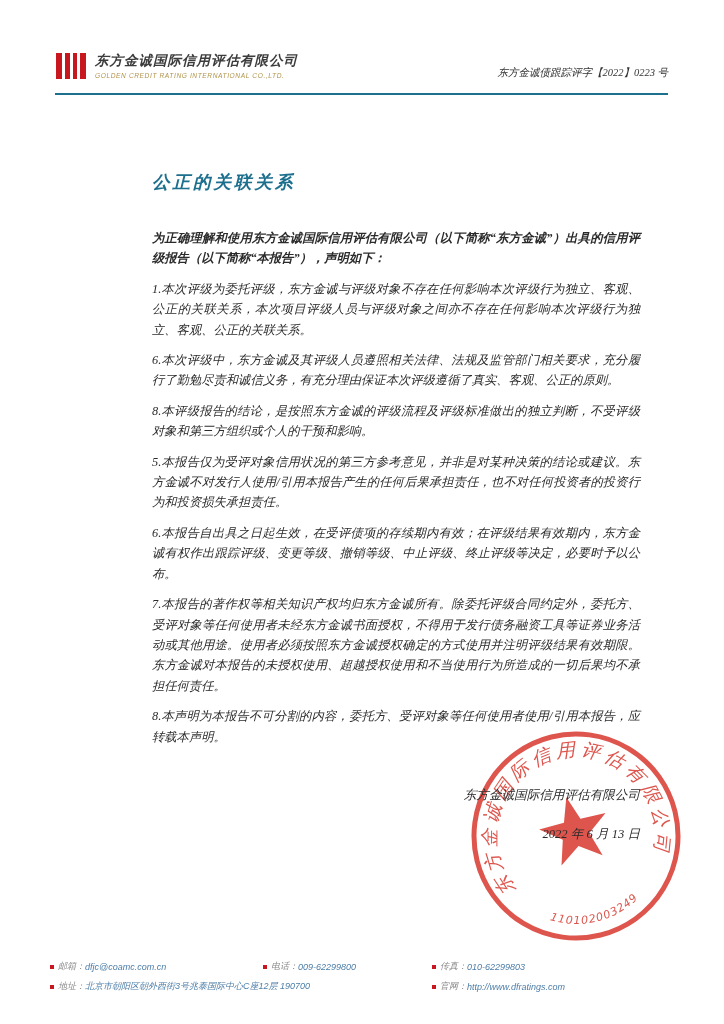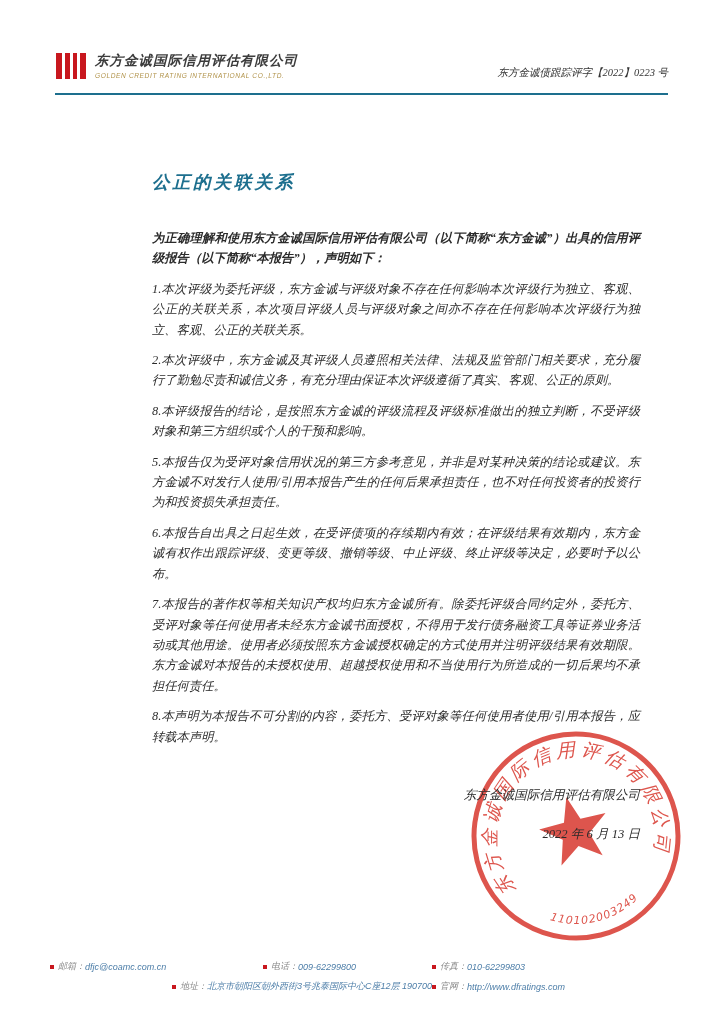--- a/index.html
+++ b/index.html
@@ -127,21 +127,21 @@
     left: 50px;
     right: 56px;
     top: 960px;
     font-family: "Liberation Sans", "DejaVu Sans", sans-serif;
     font-size: 9px;
     display: grid;
     grid-template-columns: 213px 169px 1fr;
     grid-row-gap: 7px;
   }
   .fcell { display: flex; align-items: center; white-space: nowrap; overflow: hidden; }
-  .fcell.span2 { grid-column: 1 / span 2; justify-content: flex-end; }
+  .fcell.span2 { grid-column: 1 / span 2; }
   .bullet {
     display: inline-block;
     width: 4px;
     height: 4px;
     background: #c8171e;
     margin-right: 4px;
     flex: 0 0 auto;
   }
   .flabel { color: #8a8a8a; }
   .fvalue { color: #4d7ea8; }
@@ -165,21 +165,21 @@
       </div>
     </div>
     <div class="doc-number">东方金诚债跟踪评字【2022】0223 号</div>
   </div>
   <div class="divider"></div>
 
   <div class="main">
     <div class="title">公正的关联关系</div>
     <p class="para intro">为正确理解和使用东方金诚国际信用评估有限公司（以下简称“东方金诚”）出具的信用评级报告（以下简称“本报告”），声明如下：</p>
     <p class="para">1.本次评级为委托评级，东方金诚与评级对象不存在任何影响本次评级行为独立、客观、公正的关联关系，本次项目评级人员与评级对象之间亦不存在任何影响本次评级行为独立、客观、公正的关联关系。</p>
-    <p class="para">2.本次评级中，东方金诚及其评级人员遵照相关法律、法规及监管部门相关要求，充分履行了勤勉尽责和诚信义务，有充分理由保证本次评级遵循了真实、客观、公正的原则。</p>
+    <p class="para">6.本次评级中，东方金诚及其评级人员遵照相关法律、法规及监管部门相关要求，充分履行了勤勉尽责和诚信义务，有充分理由保证本次评级遵循了真实、客观、公正的原则。</p>
     <p class="para">8.本评级报告的结论，是按照东方金诚的评级流程及评级标准做出的独立判断，不受评级对象和第三方组织或个人的干预和影响。</p>
     <p class="para">5.本报告仅为受评对象信用状况的第三方参考意见，并非是对某种决策的结论或建议。东方金诚不对发行人使用/引用本报告产生的任何后果承担责任，也不对任何投资者的投资行为和投资损失承担责任。</p>
     <p class="para">6.本报告自出具之日起生效，在受评债项的存续期内有效；在评级结果有效期内，东方金诚有权作出跟踪评级、变更等级、撤销等级、中止评级、终止评级等决定，必要时予以公布。</p>
     <p class="para">7.本报告的著作权等相关知识产权均归东方金诚所有。除委托评级合同约定外，委托方、受评对象等任何使用者未经东方金诚书面授权，不得用于发行债务融资工具等证券业务活动或其他用途。使用者必须按照东方金诚授权确定的方式使用并注明评级结果有效期限。东方金诚对本报告的未授权使用、超越授权使用和不当使用行为所造成的一切后果均不承担任何责任。</p>
     <p class="para">8.本声明为本报告不可分割的内容，委托方、受评对象等任何使用者使用/引用本报告，应转载本声明。</p>
     <div class="sig">东方金诚国际信用评估有限公司</div>
     <div class="sig-date">2022 年 6 月 13 日</div>
   </div>
 
   <div class="stamp">

